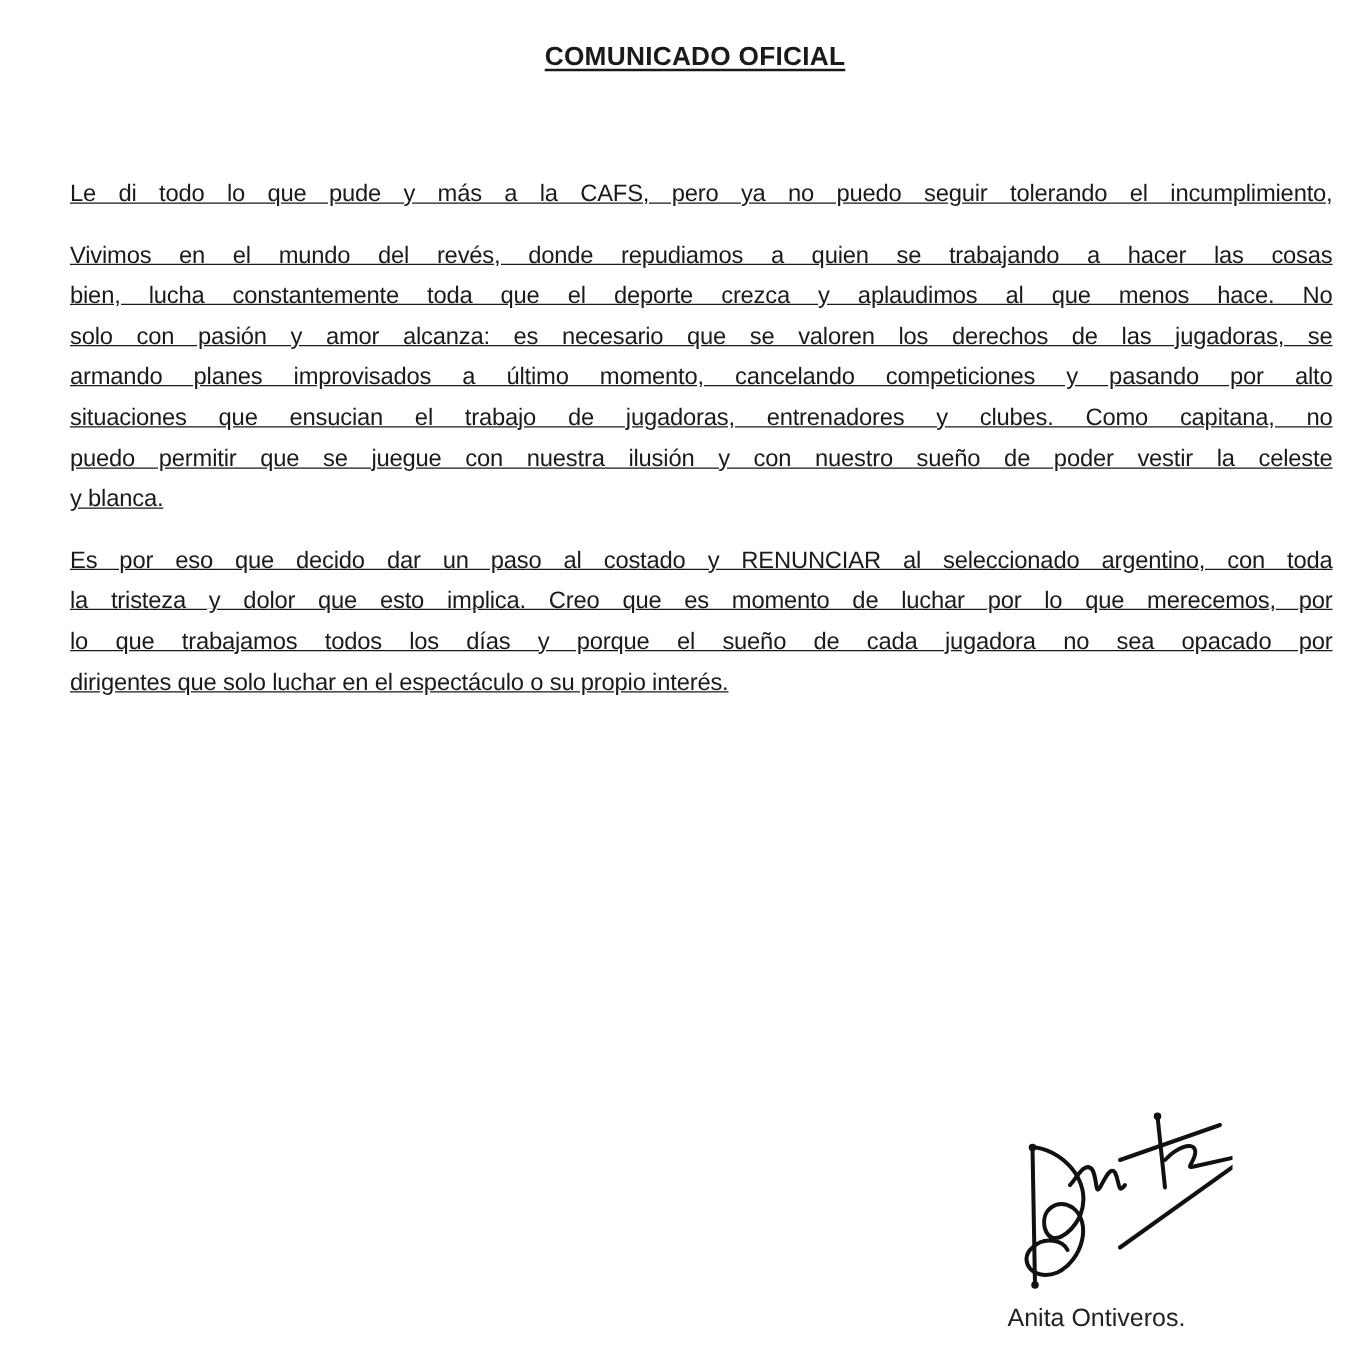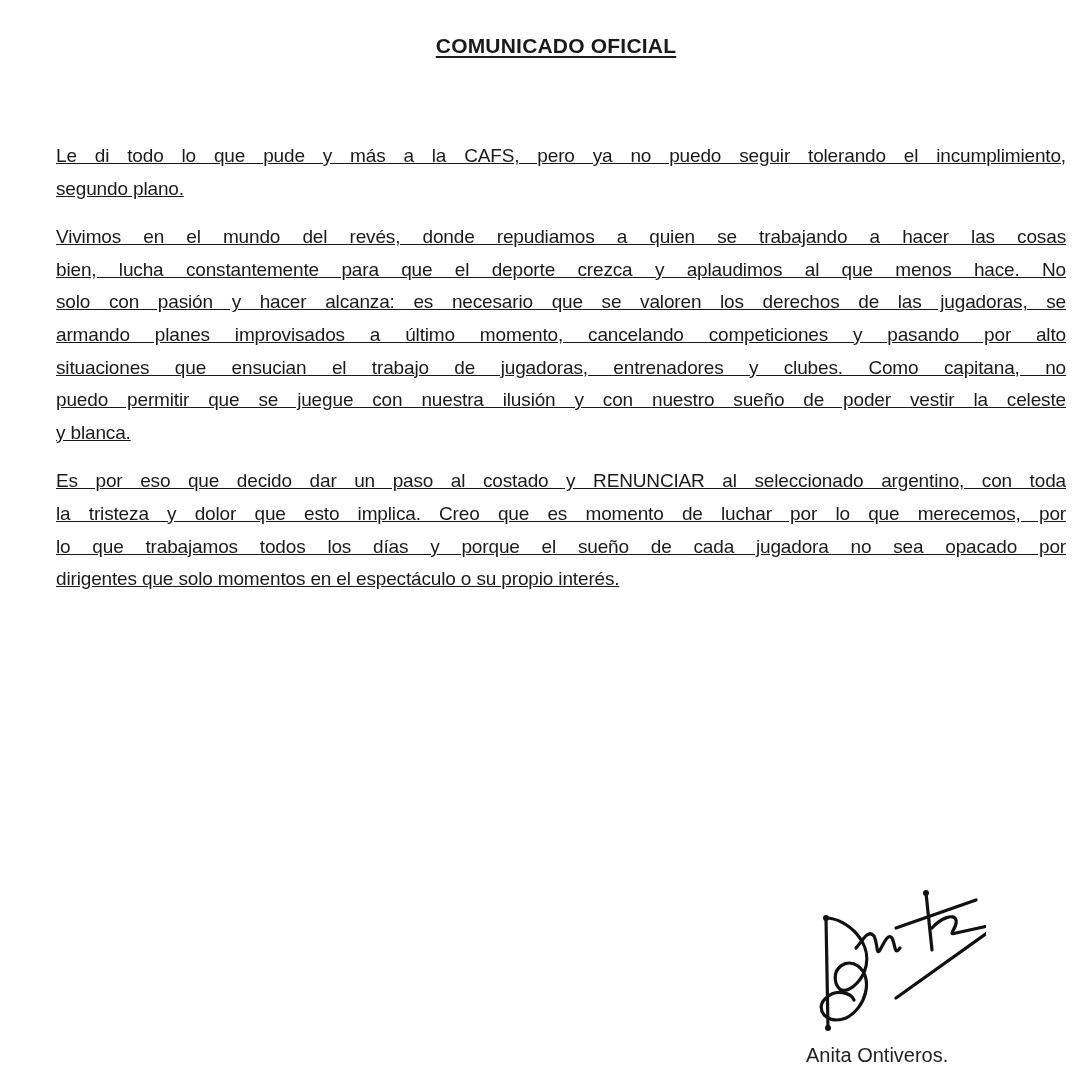--- a/index.html
+++ b/index.html
@@ -78,38 +78,37 @@
 <body>
 
 <div class="page">
 
   <div class="title">COMUNICADO OFICIAL</div>
 
   <div class="body-text">
 
     <p class="para">
       <span class="line">Le di todo lo que pude y más a la CAFS, pero ya no puedo seguir tolerando el incumplimiento,</span>
-      <span class="line last">segundo plano.</span>
     </p>
 
     <p class="para">
       <span class="line">Vivimos en el mundo del revés, donde repudiamos a quien se trabajando a hacer las cosas</span>
-      <span class="line">bien, lucha constantemente para que el deporte crezca y aplaudimos al que menos hace. No</span>
-      <span class="line">solo con pasión y hacer alcanza: es necesario que se valoren los derechos de las jugadoras, se</span>
+      <span class="line">bien, lucha constantemente toda que el deporte crezca y aplaudimos al que menos hace. No</span>
+      <span class="line">solo con pasión y amor alcanza: es necesario que se valoren los derechos de las jugadoras, se</span>
       <span class="line">armando planes improvisados a último momento, cancelando competiciones y pasando por alto</span>
       <span class="line">situaciones que ensucian el trabajo de jugadoras, entrenadores y clubes. Como capitana, no</span>
       <span class="line">puedo permitir que se juegue con nuestra ilusión y con nuestro sueño de poder vestir la celeste</span>
       <span class="line last">y blanca.</span>
     </p>
 
     <p class="para">
       <span class="line">Es por eso que decido dar un paso al costado y RENUNCIAR al seleccionado argentino, con toda</span>
       <span class="line">la tristeza y dolor que esto implica. Creo que es momento de luchar por lo que merecemos, por</span>
       <span class="line">lo que trabajamos todos los días y porque el sueño de cada jugadora no sea opacado por</span>
-      <span class="line last">dirigentes que solo momentos en el espectáculo o su propio interés.</span>
+      <span class="line last">dirigentes que solo luchar en el espectáculo o su propio interés.</span>
     </p>
 
   </div>
 
   <svg class="signature" viewBox="0 0 180 150" xmlns="http://www.w3.org/2000/svg">
     <g fill="none" stroke="#111" stroke-width="3.2" stroke-linecap="round" stroke-linejoin="round">
 
       <path d="M20 30 L22 140"></path>
 
       <path d="M20 30 C40 30, 70 55, 58 85 C50 100, 35 110, 30 95 C26 80, 40 70, 52 78 C68 90, 60 120, 40 130 C20 138, 8 120, 20 110 C30 100, 45 105, 48 112"></path>

